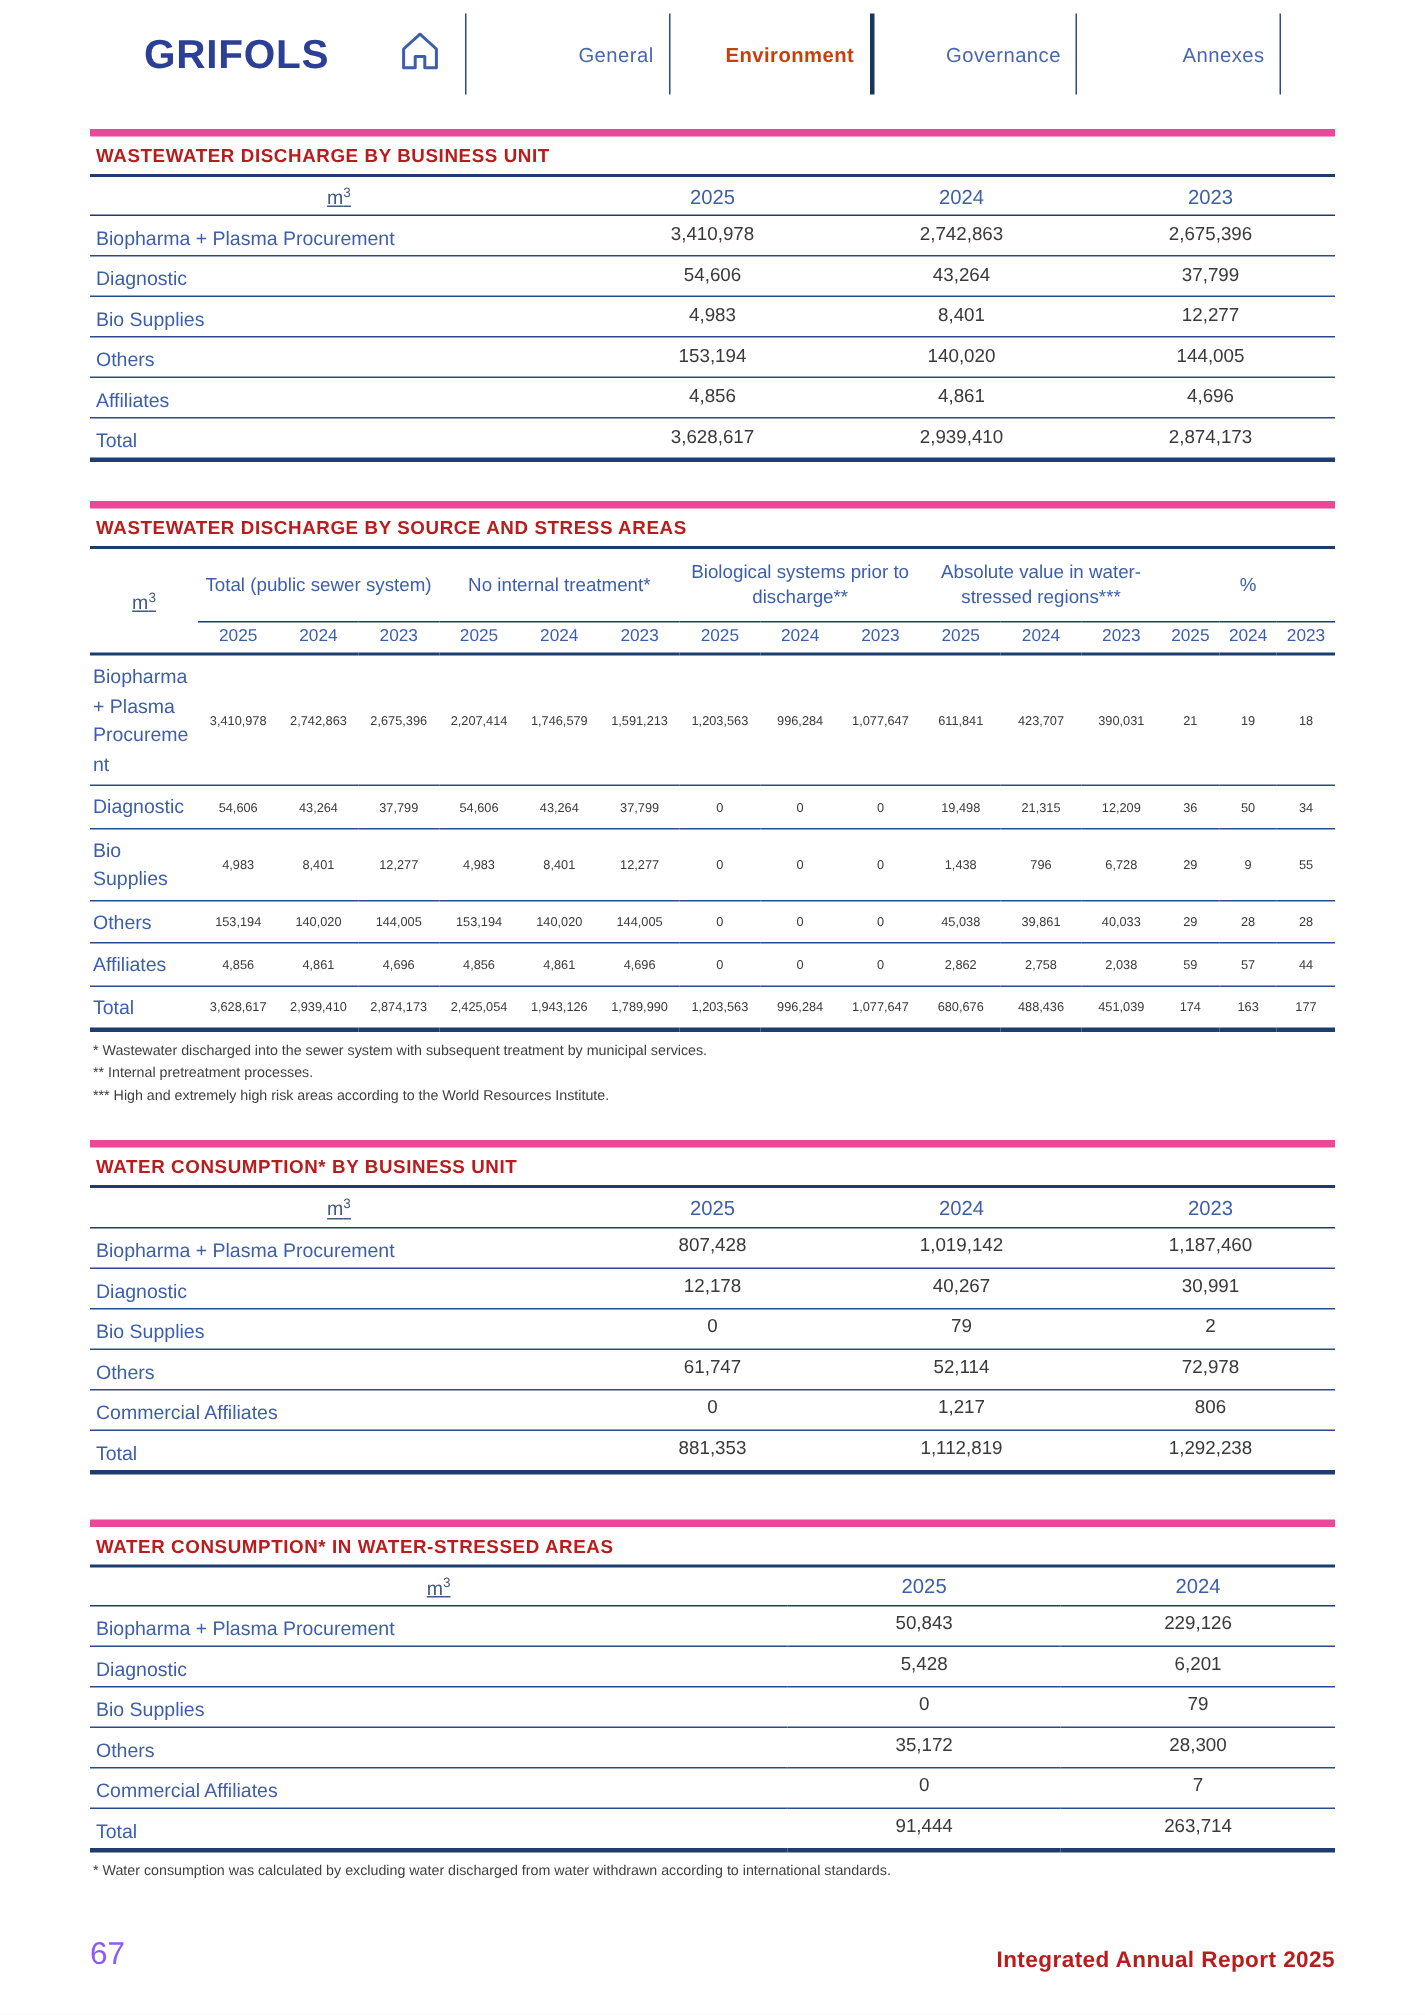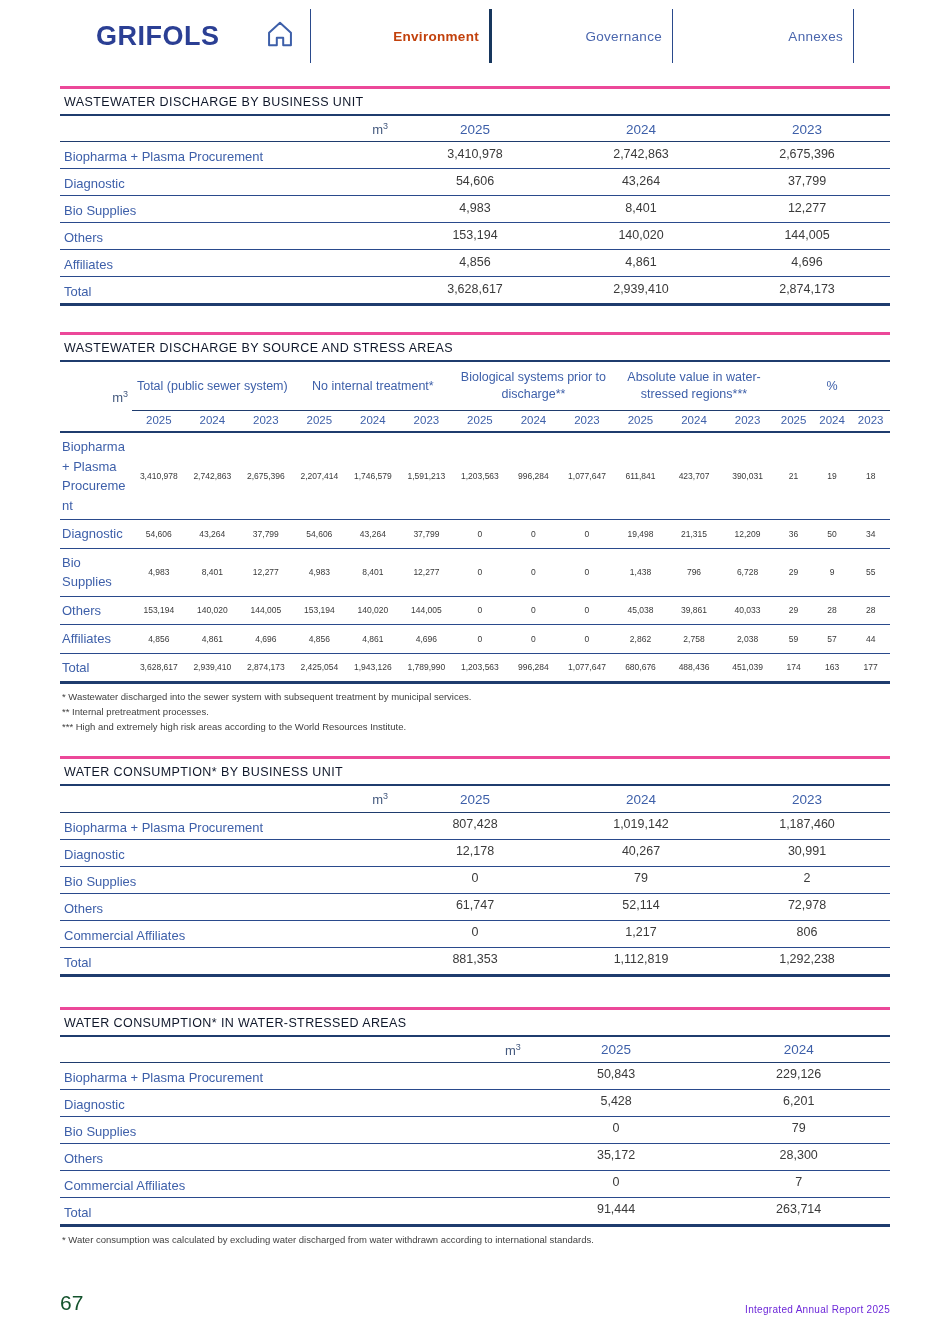--- a/index.html
+++ b/index.html
@@ -21,27 +21,27 @@
   .home-wrap .vbar { margin-left:14px; }
   nav { flex:1; display:flex; height:100%; }
   .nav-item { flex:1; display:flex; align-items:center; justify-content:flex-end; height:100%; cursor:pointer; }
   .nav-item span.lbl { font-size:13.5px; color:#4a66ad; margin-right:10px; letter-spacing:0.3px; }
   .nav-item.active span.lbl { color:#c2410c; font-weight:bold; }
 
   
   .content { padding:0 60px; }
   section.tbl { margin-top:14px; }
   .tbl-title {
-    border-top:3px solid #ec4899; border-bottom:2px solid #1f3c6e;
-    padding:6px 4px 5px; font-weight:normal; font-size:12.5px; color:#0f172a;
+    border-top:5px solid #ec4899; border-bottom:2px solid #1f3c6e;
+    padding:6px 4px 5px; font-weight:bold; font-size:12.5px; color:#b91c1c;
     letter-spacing:0.4px;
   }
   table { width:100%; border-collapse:collapse; table-layout:fixed; }
   thead th { font-weight:normal; }
-  th.unit { text-align:right; font-size:13px; color:#44597e; padding:5px 4px 4px; }
+  th.unit { text-align:center; font-size:13px; color:#44597e; padding:5px 4px 4px;text-decoration:underline; }
   th.unit sup { font-size:9px; }
 
   
   .simple thead tr { border-bottom:1.8px solid #1f3c6e; }
   .simple thead th.year { color:#3d5fa9; font-size:13.5px; text-align:center; padding:5px 0 4px; }
   .simple tbody tr { border-bottom:1.2px solid #2a4a8c; }
   .simple tbody tr:last-child { border-bottom:3px solid #1f3c6e; }
   .simple tbody th { text-align:left; color:#3d5fa9; font-size:13px; font-weight:normal; padding:7px 4px 4px; }
   .simple tbody td { text-align:center; color:#3a3a3a; font-size:12.5px; padding:4px 0 7px; }
 
@@ -53,39 +53,43 @@
   .wide tbody tr { border-bottom:1.2px solid #2a4a8c; }
   .wide tbody tr:last-child { border-bottom:3px solid #1f3c6e; }
   .wide tbody th { color:#3d5fa9; font-size:13px; font-weight:normal; text-align:left; padding:4px 2px; line-height:1.5; word-wrap:break-word; overflow-wrap:break-word; word-break:break-word; }
   .wide tbody td { font-size:8.5px; color:#3a3a3a; text-align:center; padding:2px 1px; }
 
   .footnotes { margin-top:6px; }
   .footnote { font-size:9.5px; color:#3f3f3f; line-height:1.55; padding-left:2px; }
 
   
   .footer { position:absolute; left:0; right:0; bottom:28px; display:flex; justify-content:space-between; align-items:flex-end; padding:0 60px; }
-  .page-number { font-size:21px; color:#14532d; }
-  .report-title { font-size:10px; font-weight:normal; color:#6d28d9; letter-spacing:0.3px; }
+  .page-number { font-size:21px; color:#8b5cf6; }
+  .report-title { font-size:15px; font-weight:bold; color:#b91c1c; letter-spacing:0.3px; }
 </style>
 </head>
 <body>
 
 <div class="page">
 
   <header>
     <div class="logo">GRIFOLS</div>
     <div class="home-wrap">
       <span>
         <svg width="32" height="32" viewBox="0 0 24 24">
           <path d="M12 3.6 L3.8 11 V20.4 H9.6 V14.8 H14.4 V20.4 H20.2 V11 Z" fill="none" stroke="#3d5fa9" stroke-width="1.5" stroke-linejoin="round"></path>
         </svg>
       </span>
       <span class="vbar"></span>
     </div>
     <nav>
+      <div class="nav-item">
+        <span class="lbl">General</span>
+        <span class="vbar"></span>
+      </div>
       <div class="nav-item active">
         <span class="lbl">Environment</span>
         <span class="vbar thick"></span>
       </div>
       <div class="nav-item">
         <span class="lbl">Governance</span>
         <span class="vbar"></span>
       </div>
       <div class="nav-item">
         <span class="lbl">Annexes</span>

